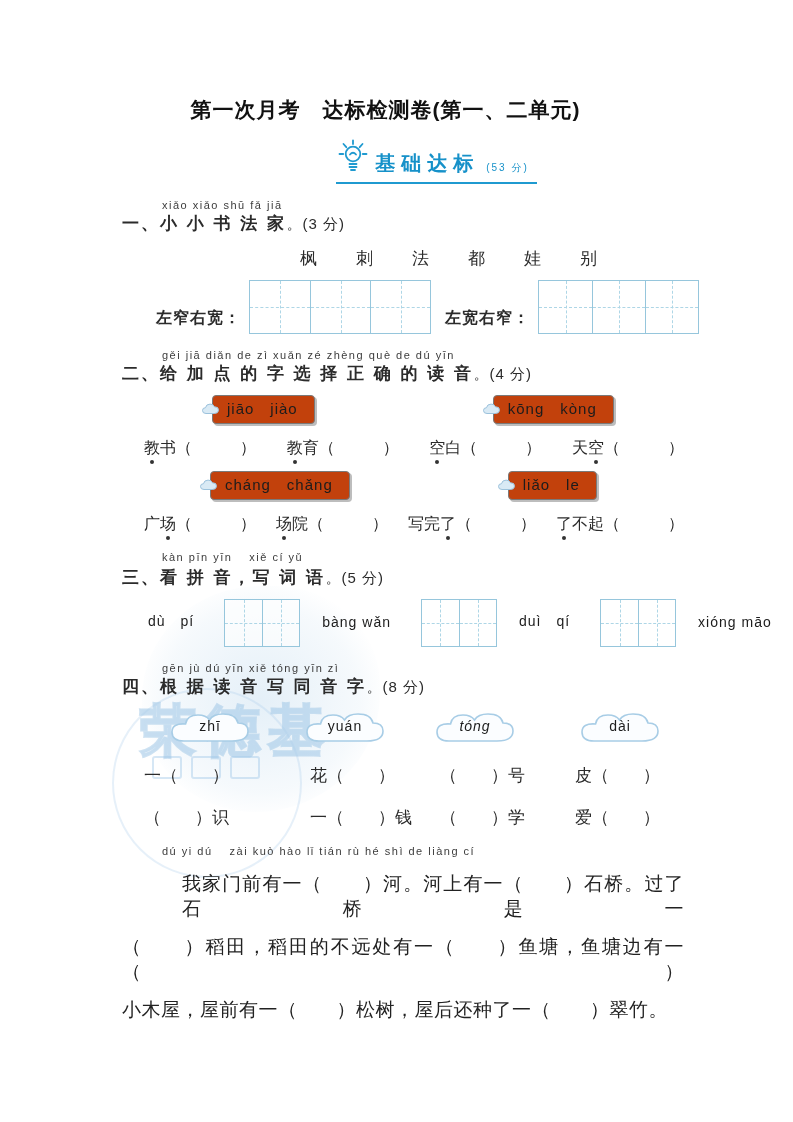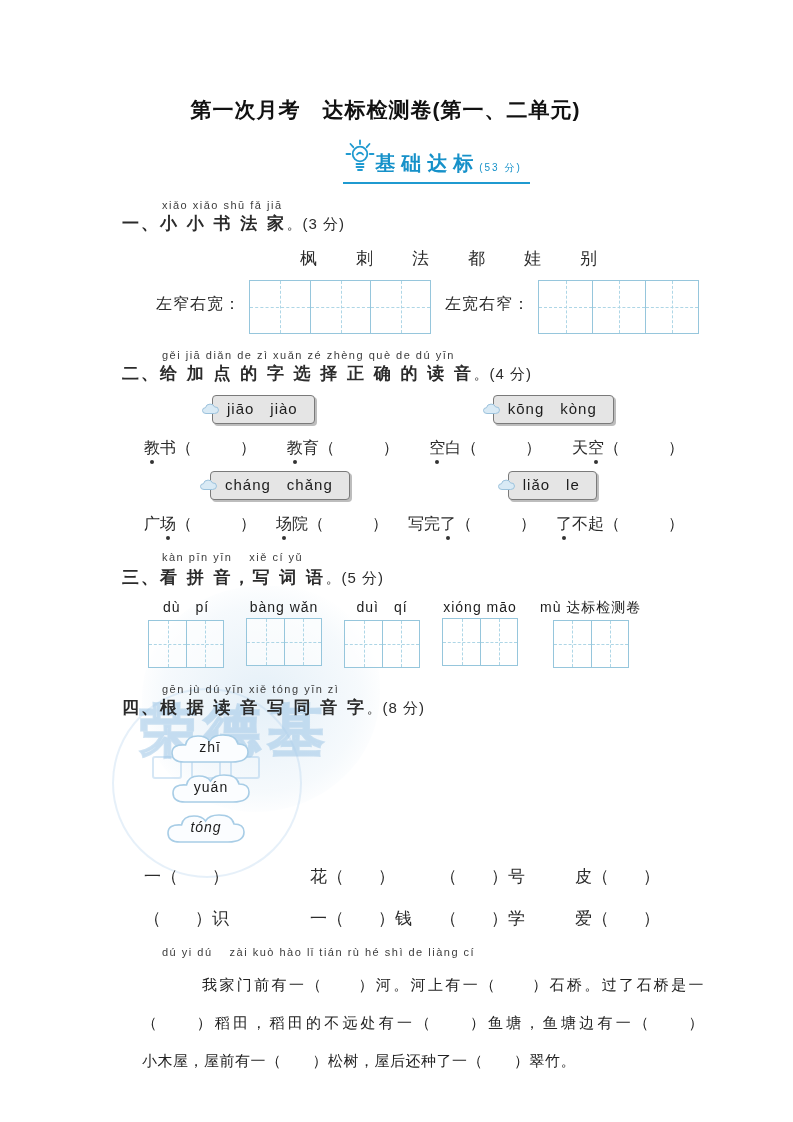--- a/index.html
+++ b/index.html
@@ -17,85 +17,85 @@
              color:rgba(210,230,245,0.30); -webkit-text-stroke:2px rgba(158,198,230,0.50); }
   .wm-sub  { position:absolute; left:152px; top:756px; display:flex; gap:9px; }
   .wm-sub i { display:block; width:30px; height:23px; border:2.5px solid rgba(158,198,230,0.42); border-radius:3px; }
 
   .content { position:relative; z-index:1; padding-left:122px; width:100%; }
 
   
   .title { margin-top:96px; text-align:center; font-size:21px; font-weight:bold; color:#111;
            letter-spacing:1px; margin-left:-122px; width:771px; }
   .badge-row { text-align:center; margin-top:15px; margin-left:-122px; width:793px; }
-  .badge { display:inline-flex; align-items:flex-end; border-bottom:2px solid #1f9ad0;
+  .badge { display:inline-flex; align-items:flex-end; gap:7px; border-bottom:2px solid #1f9ad0;
            padding:0 8px 5px 2px; transform:translateX(40px); }
   .badge-label { color:#1691c9; font-size:20px; font-weight:bold; letter-spacing:6px; }
   .badge-score { color:#1691c9; font-size:10px; letter-spacing:2px; padding-bottom:2px; }
 
   
   .sec { margin-top:15px; }
   .pinyin-line { font-size:11px; color:#3c3c3c; margin-left:40px; letter-spacing:1.5px; }
   .heading { font-size:17px; margin-top:1px; }
   .heading .num { font-weight:bold; letter-spacing:2px; }
   .heading .h-title { font-weight:bold; letter-spacing:2.5px; }
   .heading .h-score { font-size:15px; letter-spacing:1px; }
 
   
   .chars-row { display:flex; gap:38px; margin:12px 0 10px 178px; font-size:17px; letter-spacing:1px; }
-  .grids-row { display:flex; align-items:center; margin-top:4px; }
+  .grids-row { display:flex; align-items:flex-end; margin-top:4px;font-weight:bold; }
   .grid-label { font-size:16px; margin-bottom:5px; letter-spacing:1px; }
   .grid-label.l1 { margin-left:34px; }
   .grid-label.l2 { margin-left:14px; }
   .tg { display:flex; border:1.5px solid #96c6dc; margin-left:8px; background:rgba(255,255,255,0.6); }
   .tg .cell { position:relative; border-left:1.5px solid #96c6dc; }
   .tg .cell:first-child { border-left:none; }
   .tg .cell::before { content:""; position:absolute; left:50%; top:0; bottom:0; border-left:1.5px dashed #aed6e6; }
   .tg .cell::after  { content:""; position:absolute; top:50%; left:0; right:0; border-top:1.5px dashed #aed6e6; }
   .g-left  .cell { width:60px; height:52px; }
   .g-right .cell { width:53px; height:52px; }
 
   
   .pbox-row { display:flex; margin-top:10px; }
-  .pbox { position:relative; border:1.2px solid #7a7a7a; border-radius:4px; background:#e5e5e5;
+  .pbox { position:relative; border:1.2px solid #7a7a7a; border-radius:4px; background:#c2410c;
           padding:4px 16px 4px 14px; font-size:15px; letter-spacing:1px; color:#1c1c1c;
           box-shadow:2px 2px 0 #bdbdbd; }
   .pbox .mini-cloud { position:absolute; left:-12px; top:50%; transform:translateY(-50%); }
   .pbox-row.r1 .pbox:first-child { margin-left:90px; }
   .pbox-row.r1 .pbox:last-child  { margin-left:178px; }
   .pbox-row.r2 .pbox:first-child { margin-left:88px; }
   .pbox-row.r2 .pbox:last-child  { margin-left:158px; }
   .word-row { display:flex; justify-content:space-between; width:562px; padding-left:22px;
               font-size:16px; margin:14px 0 12px; }
   .dt { position:relative; }
   .dt::after { content:""; position:absolute; left:50%; bottom:-8px; transform:translateX(-50%);
                width:4px; height:4px; border-radius:50%; background:#333; }
 
   
   .py-grids { display:flex; column-gap:22px; margin:10px 0 0 26px; }
-  .py-group { display:flex; flex-direction:column; align-items:center; }
+  .py-group { display:flex; flex-direction:row; align-items:center;gap:30px; }
   .py-word { font-size:14px; letter-spacing:1px; color:#1c1c1c; margin-bottom:3px; white-space:nowrap; }
   .tg.small { margin-left:0; }
   .tg.small .cell { width:37px; height:46px; }
 
   
-  .cloud-row { display:flex; margin-top:10px;flex-direction:column; }
+  .cloud-row { display:flex; margin-top:10px; }
   .cloud { position:relative; width:92px; height:40px; }
   .cloud:nth-child(1) { margin-left:42px; }
   .cloud:nth-child(2) { margin-left:43px; }
   .cloud:nth-child(3) { margin-left:38px;font-style:italic; }
   .cloud:nth-child(4) { margin-left:53px; }
   .cloud svg { position:absolute; inset:0; }
   .cloud .c-txt { position:absolute; inset:0; display:flex; align-items:center; justify-content:center;
                   font-size:14px; letter-spacing:1px; color:#1c1c1c; padding-bottom:4px; }
   .s4-grid { display:grid; grid-template-columns:166px 130px 135px auto; padding-left:22px;
              font-size:17px; margin-top:16px; row-gap:19px; }
 
   
-  .para { width:562px; font-size:15px; margin-top:12px; color:#222;margin-left:20px; }
+  .para { width:562px; font-size:19px; margin-top:12px; color:#222; }
   .para .pline { line-height:25px; margin-bottom:13px; letter-spacing:0.5px; }
   .para .pline.just { text-align:justify; text-align-last:justify; }
   .para .pline.first { padding-left:60px; }
 </style>
 </head>
 <body>
 
 <div class="wm">
   <div class="wm-blob"></div>
   <div class="wm-ring"></div>
@@ -281,20 +281,26 @@
             <path d="M20 33 H68 Q84 33 84 23 Q84 15 74 15 Q72 6 59 6 Q49 6 45.5 12 Q42 7 34 7 Q23 7 21.5 16 Q8 15 8 24 Q8 33 20 33 Z" fill="#fbfdff" stroke="#a8cde6" stroke-width="1.6"></path>
           </svg>
         <span class="c-txt">yuán</span>
       </span>
       <span class="cloud">
         <svg viewBox="0 0 92 40">
             <path d="M20 33 H68 Q84 33 84 23 Q84 15 74 15 Q72 6 59 6 Q49 6 45.5 12 Q42 7 34 7 Q23 7 21.5 16 Q8 15 8 24 Q8 33 20 33 Z" fill="#fbfdff" stroke="#a8cde6" stroke-width="1.6"></path>
           </svg>
         <span class="c-txt">tóng</span>
       </span>
+      <span class="cloud">
+        <svg viewBox="0 0 92 40">
+            <path d="M20 33 H68 Q84 33 84 23 Q84 15 74 15 Q72 6 59 6 Q49 6 45.5 12 Q42 7 34 7 Q23 7 21.5 16 Q8 15 8 24 Q8 33 20 33 Z" fill="#fbfdff" stroke="#a8cde6" stroke-width="1.6"></path>
+          </svg>
+        <span class="c-txt">dài</span>
+      </span>
     </div>
     <div class="s4-grid">
       <span>一（　　）</span>
       <span>花（　　）</span>
       <span>（　　）号</span>
       <span>皮（　　）</span>
       <span>（　　）识</span>
       <span>一（　　）钱</span>
       <span>（　　）学</span>
       <span>爱（　　）</span>

